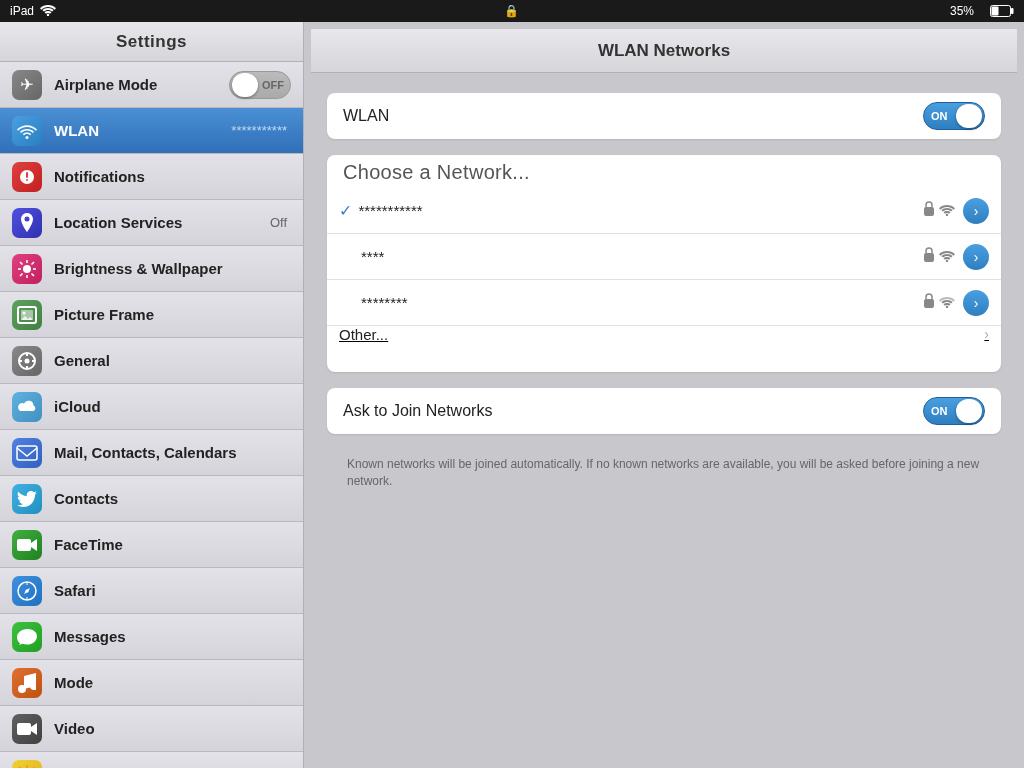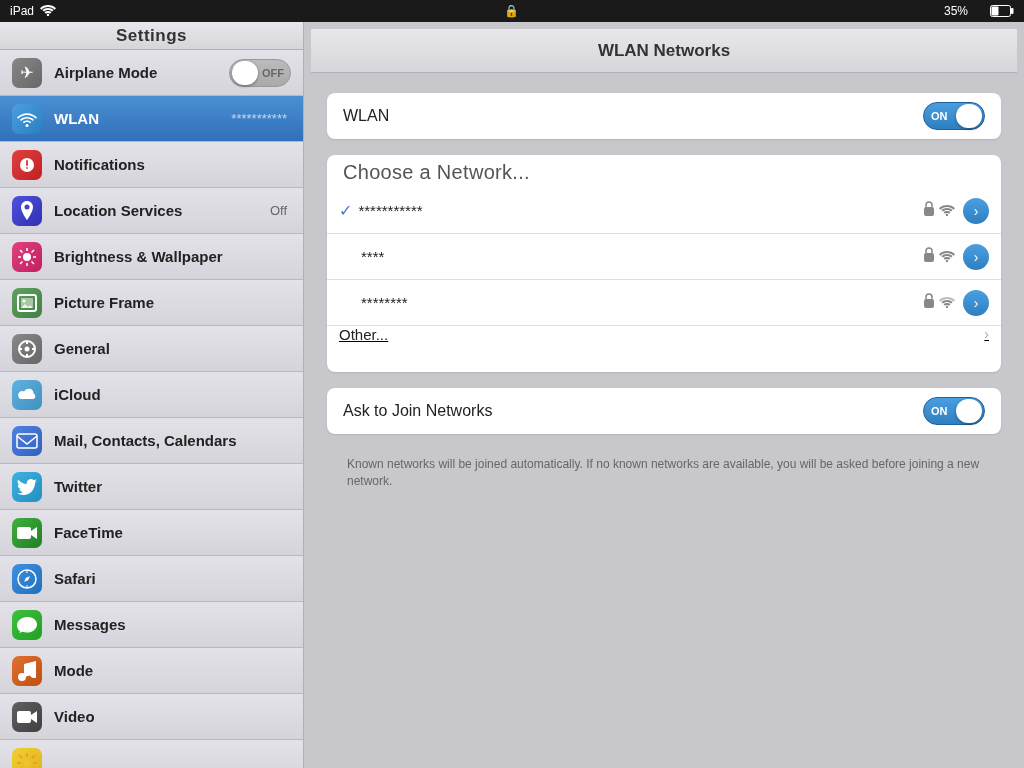--- a/index.html
+++ b/index.html
@@ -6,32 +6,32 @@
     body { width: 1024px; height: 768px; overflow: hidden; font-family: 'Helvetica Neue', Helvetica, Arial, sans-serif; background: #c8c8cc; }
 
     
     #status-bar {
       width: 100%; height: 22px; background: #1a1a1a;
       display: flex; align-items: center; justify-content: space-between;
       padding: 0 10px; color: white; font-size: 12px;
     }
     #status-left { display: flex; align-items: center; gap: 6px; }
     #status-center { position: absolute; left: 50%; transform: translateX(-50%); }
-    #status-right { display: flex; align-items: center; gap: 22px; }
+    #status-right { display: flex; align-items: center; gap: 16px; }
 
     
     #main-container { display: flex; width: 1024px; height: 746px; }
 
     
     #sidebar {
       width: 304px; height: 100%; background: #d0d0d7;
       border-right: 1px solid #b0b0b8; overflow-y: auto;
     }
     #sidebar-header {
-      height: 28px; background: linear-gradient(to bottom, #e8e8ec, #d5d5da);
+      height: 40px; background: linear-gradient(to bottom, #e8e8ec, #d5d5da);
       border-bottom: 1px solid #b0b0b8;
       display: flex; align-items: center; justify-content: center;
       font-size: 17px; font-weight: bold; color: #333; letter-spacing: 0.5px;
     }
 
     .sidebar-item {
       display: flex; align-items: center; height: 46px;
       padding: 0 12px; border-bottom: 1px solid #b8b8c0;
       background: linear-gradient(to bottom, #e2e2e8, #d4d4da);
       cursor: pointer; position: relative;
@@ -295,21 +295,21 @@
       </div>
       <span class="item-label">Mail, Contacts, Calendars</span>
     </div>
 
     <div class="sidebar-item">
       <div class="item-icon icon-twitter">
         <svg width="20" height="16" viewBox="0 0 20 16" fill="white">
           <path d="M20 2a8 8 0 0 1-2.4.7A4.2 4.2 0 0 0 19.4.3a8.3 8.3 0 0 1-2.6 1A4.1 4.1 0 0 0 9.8 5a11.7 11.7 0 0 1-8.5-4.3 4.1 4.1 0 0 0 1.3 5.5A4 4 0 0 1 .8 5.8v.1a4.1 4.1 0 0 0 3.3 4 4.2 4.2 0 0 1-1.8.1 4.1 4.1 0 0 0 3.8 2.9A8.2 8.2 0 0 1 0 14.2 11.6 11.6 0 0 0 6.3 16c7.5 0 11.7-6.3 11.7-11.7v-.5A8.4 8.4 0 0 0 20 2z"></path>
         </svg>
       </div>
-      <span class="item-label">Twitter</span>
+      <span class="item-label">Contacts</span>
     </div>
 
     <div class="sidebar-item">
       <div class="item-icon icon-facetime">
         <svg width="22" height="16" viewBox="0 0 22 16" fill="white">
           <rect x="1" y="2" width="14" height="12" rx="2" fill="white"></rect>
           <path d="M15 6l6-4v12l-6-4V6z" fill="white"></path>
         </svg>
       </div>
       <span class="item-label">FaceTime</span>

